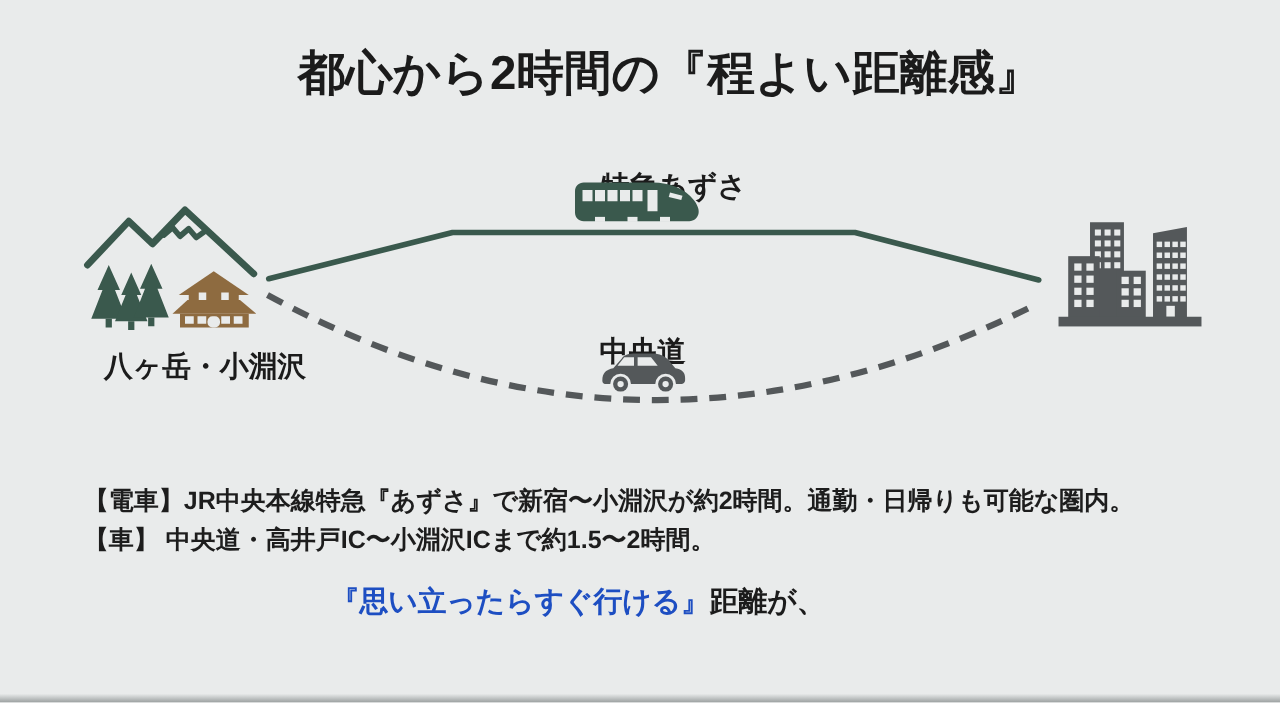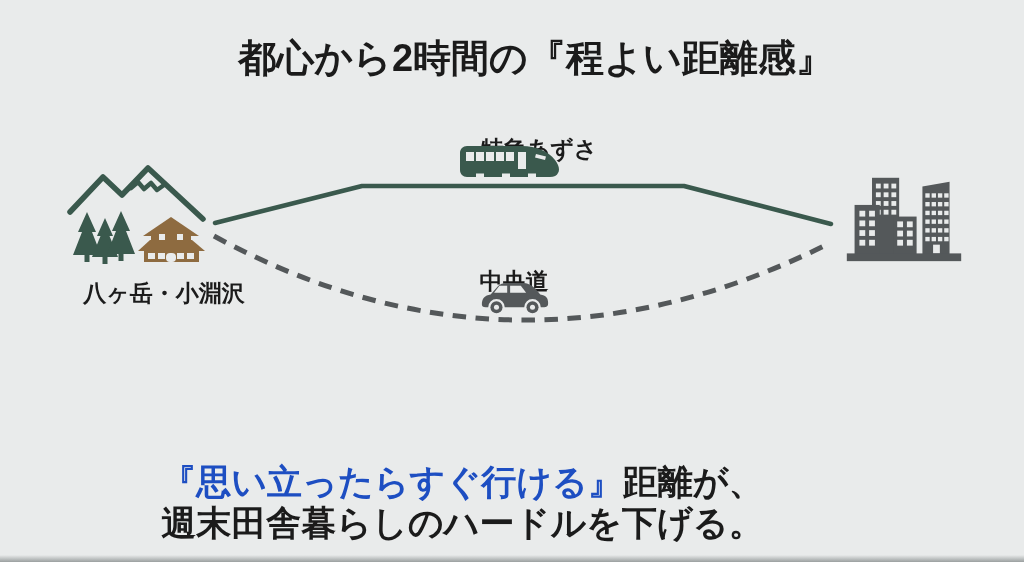--- a/index.html
+++ b/index.html
@@ -21,21 +21,21 @@
   .st-green{stroke:var(--green,#3a594d);}
   .st-gray{stroke:var(--gray,#54585a);}
   .fil-green{fill:var(--green,#3a594d);}
   .fil-gray{fill:var(--gray,#54585a);}
   .fil-brown{fill:var(--brown,#8e6b40);}
   .fil-bg{fill:var(--bg,#e9ebeb);}
   .notes{
     left:67px;top:386px;width:920px;font-size:20px;line-height:31px;
     font-weight:700;color:#1d1d1d;
   }
-  .statement{left:0;top:461px;width:877px;font-weight:800;font-size:35px;line-height:41px;}
+  .statement{left:0;top:461px;width:877px;font-weight:800;font-size:23px;line-height:41px;}
   .blue{color:var(--blue,#1d4ec2);}
   .bottom-strip{
     left:0;bottom:0;width:1024px;height:7px;
     background:linear-gradient(to bottom, rgba(141,147,146,0), rgba(128,134,134,0.75));
   }
 </style>
 </head>
 <body>
 
 <div class="stage">
@@ -155,20 +155,23 @@
     <rect class="fil-bg" x="87" y="69" width="4.5" height="4.5"></rect>
       <rect class="fil-bg" x="93.5" y="69" width="4.5" height="4.5"></rect>
       <rect class="fil-bg" x="100" y="69" width="4.5" height="4.5"></rect>
       <rect class="fil-bg" x="106.5" y="69" width="4.5" height="4.5"></rect>
     <rect class="fil-bg" x="95" y="77" width="7" height="9"></rect>
     <rect class="fil-gray" x="6" y="86" width="118" height="8"></rect>
   </svg>
 
   <div class="abs ctr lbl lbl-sm" style="left:20px;top:260px;width:240px;">八ヶ岳・小淵沢</div>
 
+  <div class="abs notes">
+    <div>【電車】JR中央本線特急『あずさ』で新宿〜小淵沢が約2時間。通勤・日帰りも可能な圏内。</div>
+    <div>【車】 中央道・高井戸IC〜小淵沢ICまで約1.5〜2時間。</div>
+  </div>
 
   <div class="abs ctr statement">
     <div><span class="blue">『思い立ったらすぐ行ける』</span><span>距離が、</span></div>
-    <div>週末田舎暮らしのハードルを下げる。</div>
   </div>
 
   <div class="abs bottom-strip"></div>
 </div>
 
 </body></html>

